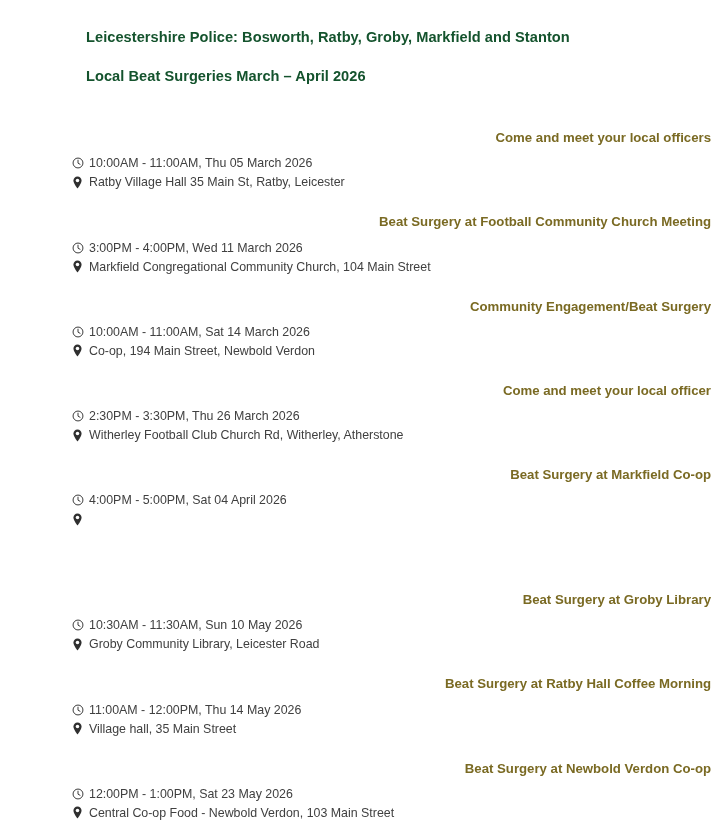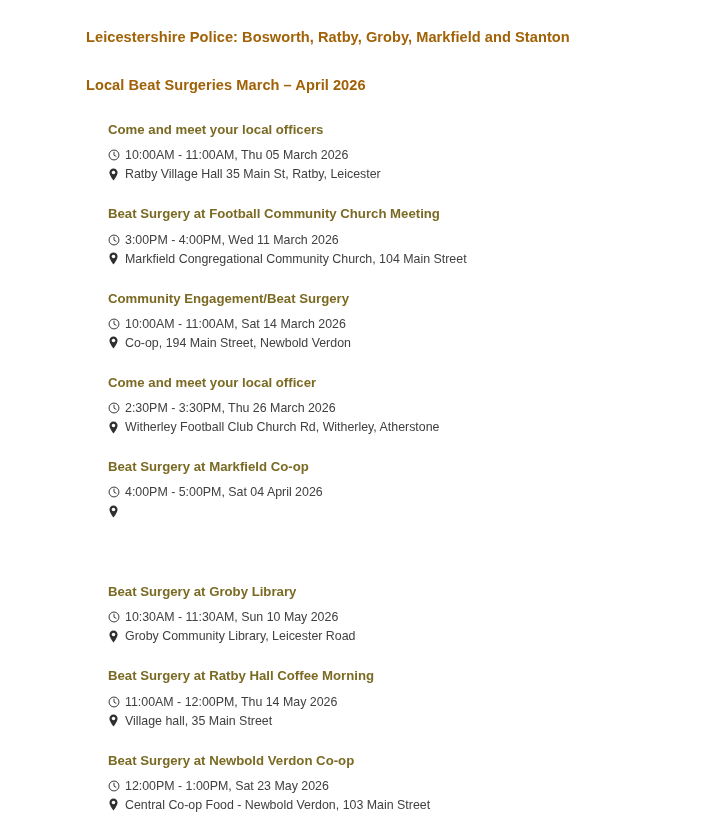--- a/index.html
+++ b/index.html
@@ -21,34 +21,35 @@
     height: 832px;
     background: #ffffff;
     box-sizing: border-box;
   }
 
   
   .doc-header {
     padding: 30px 0 0 86px;
   }
   .doc-header .hline {
-    color: #a16207;
+    color: #14532d;
     font-size: 14.6px;
     font-weight: bold;
     letter-spacing: 0.05px;
     line-height: 1;
     white-space: nowrap;
   }
   .doc-header .hline.line1 { margin-bottom: 0; }
-  .doc-header .hline.line2 { margin-top: 33px; }
+  .doc-header .hline.line2 { margin-top: 24px; }
 
   
   .events {
-    margin-top: 31px;
-    padding-left: 108px;
+    margin-top: 48px;
+    padding-left: 72px;
+    text-align: right;
   }
 
   .event {
     margin-bottom: 26px;
   }
   .event.gap-after {
     margin-bottom: 67px;
   }
   .event:last-child { margin-bottom: 0; }
 

